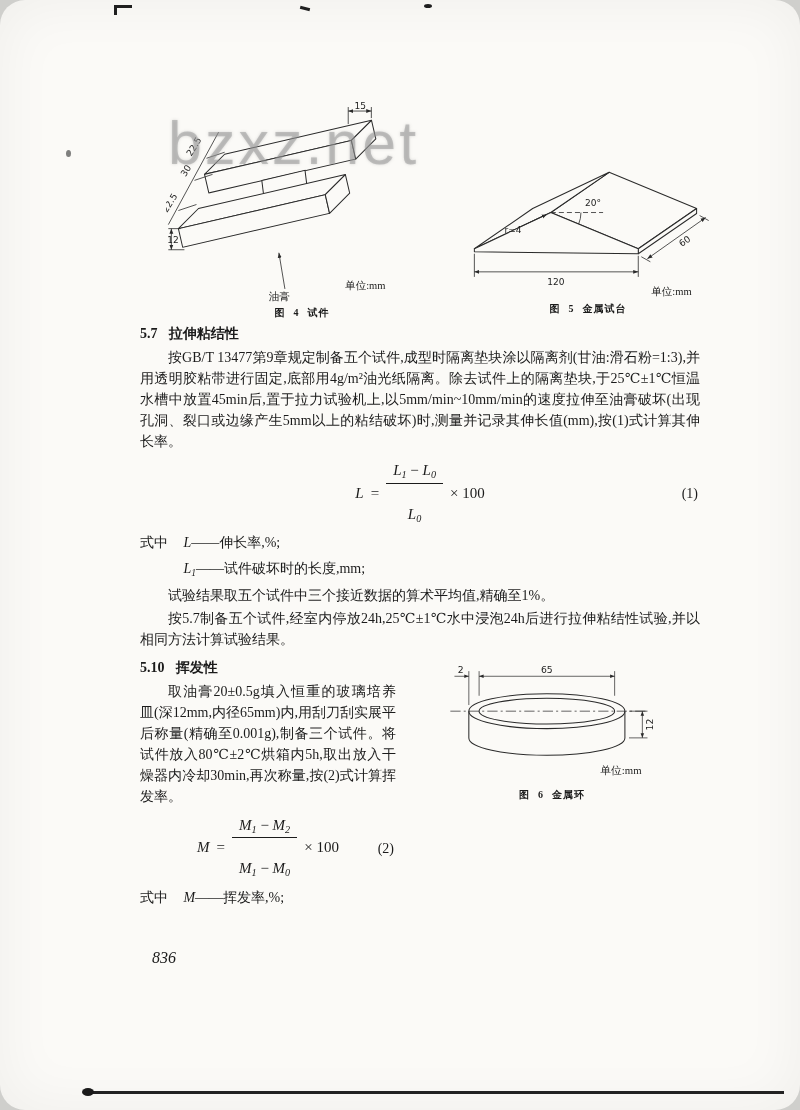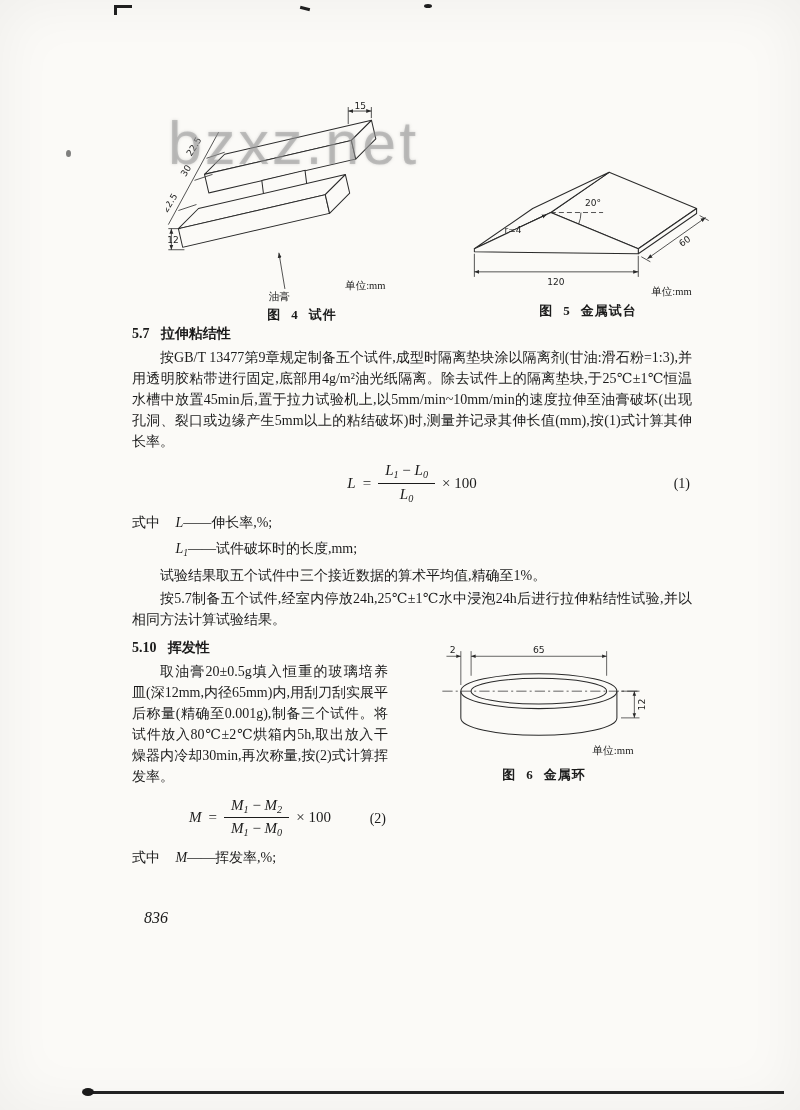--- a/index.html
+++ b/index.html
@@ -2,53 +2,54 @@
 <html><head>
 <meta charset="utf-8">
 <title>Scanned Standard Page</title>
 <style>
   html,body{margin:0;padding:0;background:#cfcfcc;}
   .page{
     position:relative;width:800px;height:1110px;margin:0 auto;
     background:#fbfaf7;overflow:hidden;color:#1b1b1b;
     font-family:"Liberation Serif","DejaVu Serif",serif;
     box-shadow:inset 0 0 60px rgba(0,0,0,0.05);
+    border-radius:25px;
   }
   
   .fig{position:absolute;}
   .fig4{left:126px;top:86px;width:272px;}
   .fig5{left:422px;top:104px;width:252px;}
   figcaption{
-    text-align:center;font-size:13px;font-weight:bold;
+    text-align:center;font-size:10px;font-weight:bold;
     margin-top:3px;word-spacing:0.45em;letter-spacing:1px;
   }
   .watermark{
     position:absolute;left:168px;top:108px;z-index:5;
     font-family:"Liberation Sans","DejaVu Sans",sans-serif;
     font-size:61px;font-weight:normal;letter-spacing:3px;
     color:rgba(145,145,145,0.48);
     text-shadow:0 0 3px rgba(145,145,145,0.35);
     pointer-events:none;user-select:none;
   }
   svg{display:block;}
   .dim{font-size:9px;font-family:"DejaVu Sans","Liberation Sans",sans-serif;fill:#222;}
   .dim-cjk{font-size:10.5px;font-family:"Liberation Serif","DejaVu Serif",serif;fill:#1b1b1b;}
   
   .content{
-    position:absolute;left:132px;top:318px;width:560px;
+    position:absolute;left:140px;top:318px;width:560px;
     font-size:14px;line-height:21px;text-align:justify;
   }
   h3{font-size:14px;font-weight:bold;margin:5px 0 3px;word-spacing:0.55em;text-align:left;}
   p{margin:0 0 2px;text-indent:2em;}
   
   .formula{position:relative;text-align:center;margin:9px 0 7px;font-size:15px;}
   .f-body{display:inline-flex;align-items:center;gap:7px;}
   .v{font-style:italic;font-family:"Liberation Serif","DejaVu Serif",serif;}
   .sub{font-size:0.68em;vertical-align:-0.28em;font-style:italic;}
-  .frac{display:inline-flex;flex-direction:column;align-items:center;line-height:1.25;}
+  .frac{display:inline-flex;flex-direction:column;align-items:center;line-height:1.25;gap:20px;}
   .frac .num{display:block;border-bottom:1px solid #1b1b1b;padding:0 7px 1px;}
   .frac .den{display:block;padding:1px 7px 0;}
   .f-no{position:absolute;right:2px;top:50%;transform:translateY(-50%);font-size:14px;}
   
   .where-line{line-height:22.5px;text-align:left;}
   .where-label{margin-right:1.1em;}
   .where-line.ind{padding-left:3.1em;}
   
   .row510{display:flex;align-items:flex-start;margin-top:2px;}
   .col-l{flex:1 1 auto;padding-right:8px;min-width:0;}

